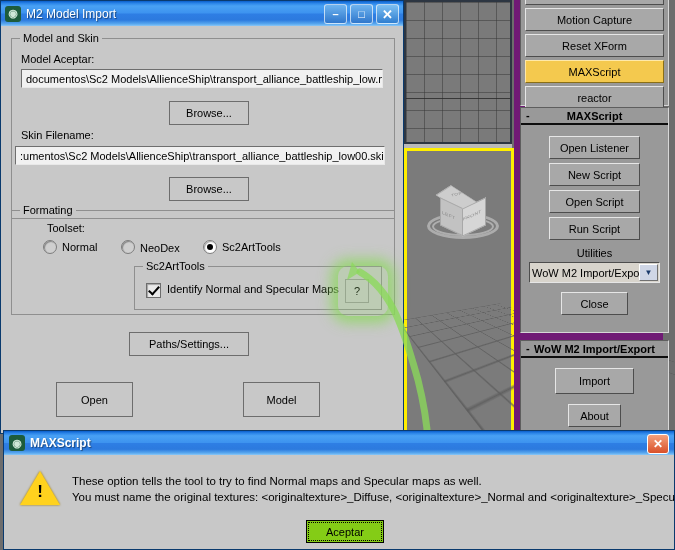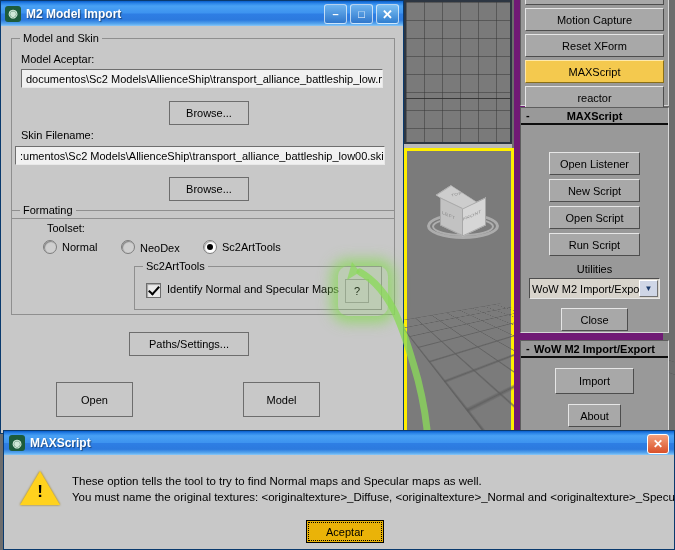--- a/index.html
+++ b/index.html
@@ -74,21 +74,21 @@
   .combo .arrow{position:absolute;right:1px;top:1px;width:17px;height:15px;background:#cfd6e6;
       border:1px solid;border-color:#fff #707070 #707070 #fff;
       display:flex;align-items:center;justify-content:center;font-size:8px;color:#1a3a6b;}
 
   
   #m2dlg{position:absolute;left:0;top:0;width:404px;height:434px;
       background:#c8c8c8;border:1px solid #0a3a6e;box-sizing:border-box;}
   #m2dlg .titlebar{height:25px;
       background:linear-gradient(to bottom,#0a5ecb 0%,#2a84e8 9%,#49a1f4 20%,#3d93ef 48%,#2e7ee4 52%,#2c7ade 76%,#5aa9ef 92%,#8cc8f7 100%);
       display:flex;align-items:center;padding-left:4px;position:relative;}
-  #m2dlg .title-text{color:#fff;font-weight:bold;font-size:12px;margin-left:5px;
+  #m2dlg .title-text{color:#fff;font-weight:normal;font-size:12px;margin-left:5px;
       text-shadow:1px 1px 1px rgba(0,0,0,.45);border-radius:6px;}
   .appicon{width:16px;height:16px;border-radius:3px;background:#1d5c3c;
       display:flex;align-items:center;justify-content:center;
       color:#cfe8d8;font-size:11px;font-weight:bold;font-family:"Liberation Serif",serif;}
   .win-btns{position:absolute;right:4px;top:3px;display:flex;gap:3px;}
   .wb{width:21px;height:18px;border-radius:3px;border:1px solid rgba(255,255,255,.65);
       background:linear-gradient(to bottom,#6fb4ef,#2f77cc);
       display:flex;align-items:center;justify-content:center;color:#fff;font-size:11px;font-weight:bold;}
   .wb.close{background:linear-gradient(to bottom,#7ec0f2,#2f7ed0);font-size:13px;}
   .dlg-body{position:absolute;left:0;right:0;top:25px;bottom:0;background:#c8c8c8;text-decoration:underline;}
@@ -133,21 +133,21 @@
       text-shadow:1px 1px 1px rgba(0,0,0,.45);}
   .closebtn{position:absolute;right:5px;top:3px;width:20px;height:18px;border-radius:3px;
       background:linear-gradient(to bottom,#f4a17c,#d9502a);border:1px solid #fff;
       display:flex;align-items:center;justify-content:center;color:#fff;font-size:12px;font-weight:bold;}
   .warn-tri{position:absolute;left:16px;top:40px;width:0;height:0;
       border-left:20px solid transparent;border-right:20px solid transparent;border-bottom:34px solid #ffd21e;
       filter:drop-shadow(0 0 1px #9a7700);}
   .warn-tri:after{content:"!";position:absolute;left:-4px;top:11px;width:8px;text-align:center;
       color:#000;font-size:17px;font-weight:bold;font-family:"Liberation Sans",sans-serif;}
   .msg-line{position:absolute;font-size:11.5px;color:#000;white-space:nowrap;}
-  #accept-btn{position:absolute;left:302px;top:89px;width:76px;height:21px;background:#eab308;
+  #accept-btn{position:absolute;left:302px;top:89px;width:76px;height:21px;background:#84cc16;
       border:1px solid #000;outline:1px dotted #000;outline-offset:-3px;
       display:flex;align-items:center;justify-content:center;font-size:11px;}
 </style>
 </head>
 <body>
 
 <div id="max-root">
 
   <div id="viewport-top">
     <div class="g"></div>
@@ -177,21 +177,21 @@
       <div class="maxbtn wide">Reset XForm</div>
       <div class="maxbtn wide active">MAXScript</div>
       <div class="maxbtn wide">reactor</div>
     </div>
 
     <div class="rollout" style="left:6px;top:107px;height:226px;">
       <div class="rollout-hdr">
         <span class="minus">-</span>
         <span>MAXScript</span>
       </div>
-      <div class="maxbtn narrow" style="margin-top:27px;">Open Listener</div>
+      <div class="maxbtn narrow" style="margin-top:11px;">Open Listener</div>
       <div class="maxbtn narrow">New Script</div>
       <div class="maxbtn narrow">Open Script</div>
       <div class="maxbtn narrow">Run Script</div>
       <div class="panel-label">Utilities</div>
       <div class="combo">
         <span>WoW M2 Import/Expo</span>
         <span class="arrow">▼</span>
       </div>
       <div class="maxbtn" style="margin:9px 40px;">Close</div>
     </div>

